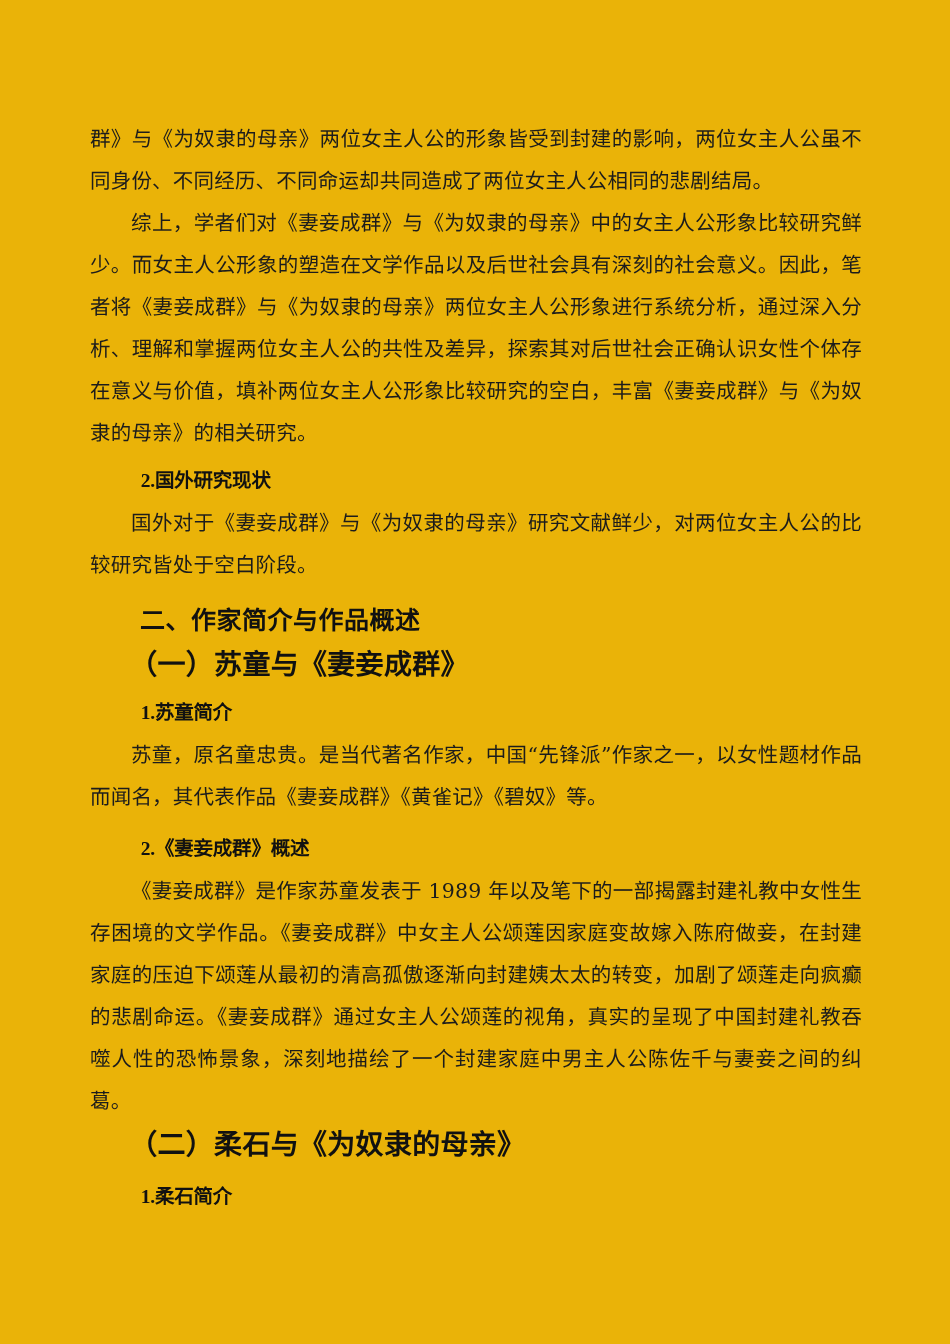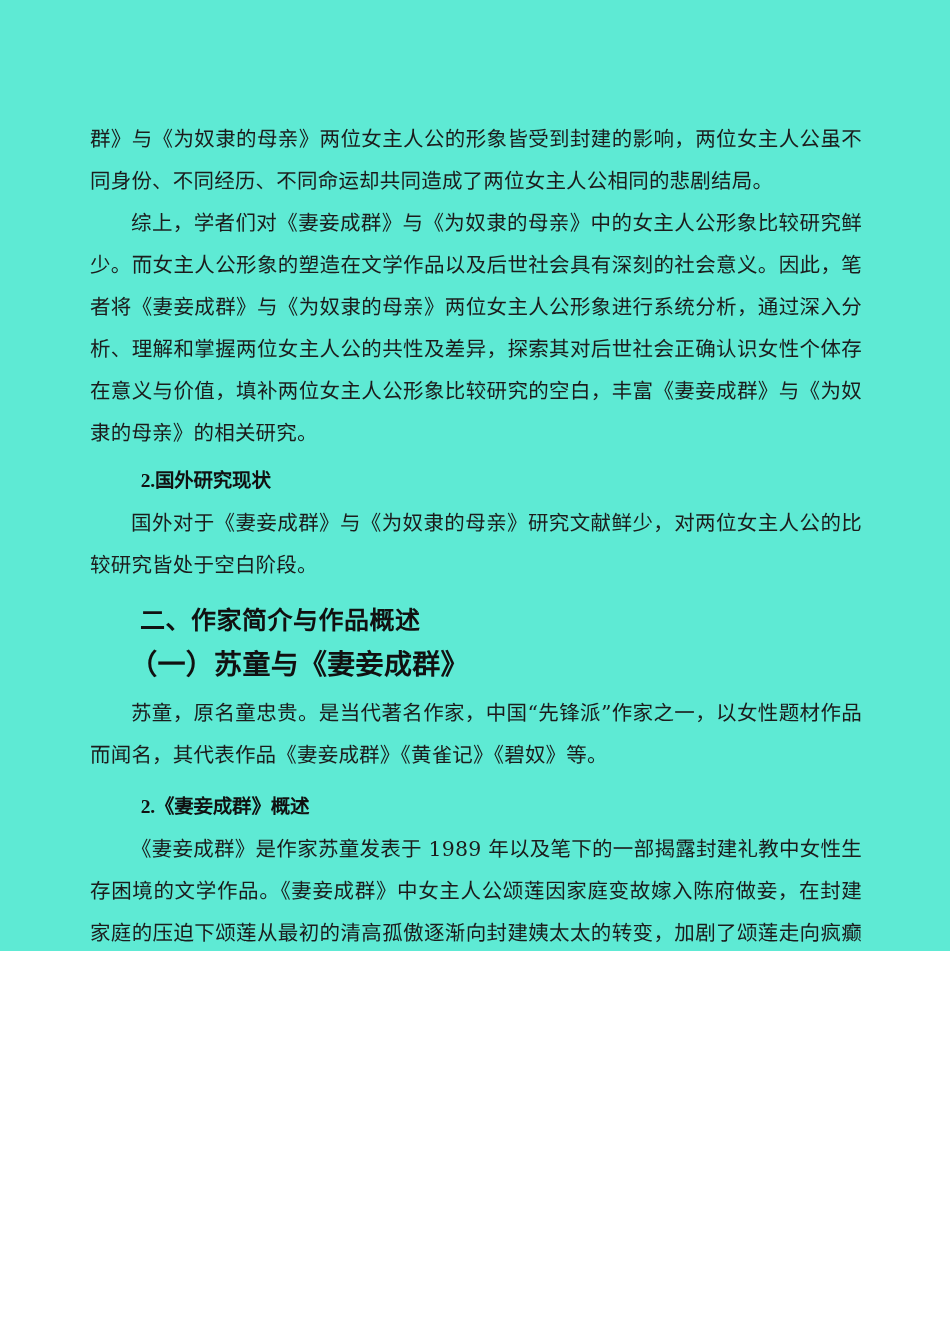--- a/index.html
+++ b/index.html
@@ -7,22 +7,22 @@
     margin: 0;
     padding: 0;
     background: #ffffff;
   }
   body {
     font-family: "DejaVu Serif", "Liberation Serif", serif;
   }
   .page {
     position: relative;
     width: 950px;
-    height: 951px;
-    background: #5eead4;
+    height: 1344px;
+    background: #eab308;
     overflow: hidden;
     box-sizing: border-box;
   }
   .content {
     position: absolute;
     left: 90px;
     top: 118px;
     width: 772px;
   }
 
@@ -102,20 +102,21 @@
     <div class="sp-14"></div>
 
     <h1 class="h-major">二、作家简介与作品概述</h1>
 
     <div class="sp-2"></div>
 
     <h2 class="h-level2">（一）苏童与《妻妾成群》</h2>
 
     <div class="sp-6"></div>
 
+    <h3 class="h-level3">1.苏童简介</h3>
 
     <p class="para">苏童，原名童忠贵。是当代著名作家，中国“先锋派”作家之一，以女性题材作品而闻名，其代表作品《妻妾成群》《黄雀记》《碧奴》等。</p>
 
     <div class="sp-10"></div>
 
     <h3 class="h-level3">2.《妻妾成群》概述</h3>
 
     <p class="para">《妻妾成群》是作家苏童发表于 1989 年以及笔下的一部揭露封建礼教中女性生存困境的文学作品。《妻妾成群》中女主人公颂莲因家庭变故嫁入陈府做妾，在封建家庭的压迫下颂莲从最初的清高孤傲逐渐向封建姨太太的转变，加剧了颂莲走向疯癫的悲剧命运。《妻妾成群》通过女主人公颂莲的视角，真实的呈现了中国封建礼教吞噬人性的恐怖景象，深刻地描绘了一个封建家庭中男主人公陈佐千与妻妾之间的纠葛。</p>
 
     <div class="sp-2"></div>

